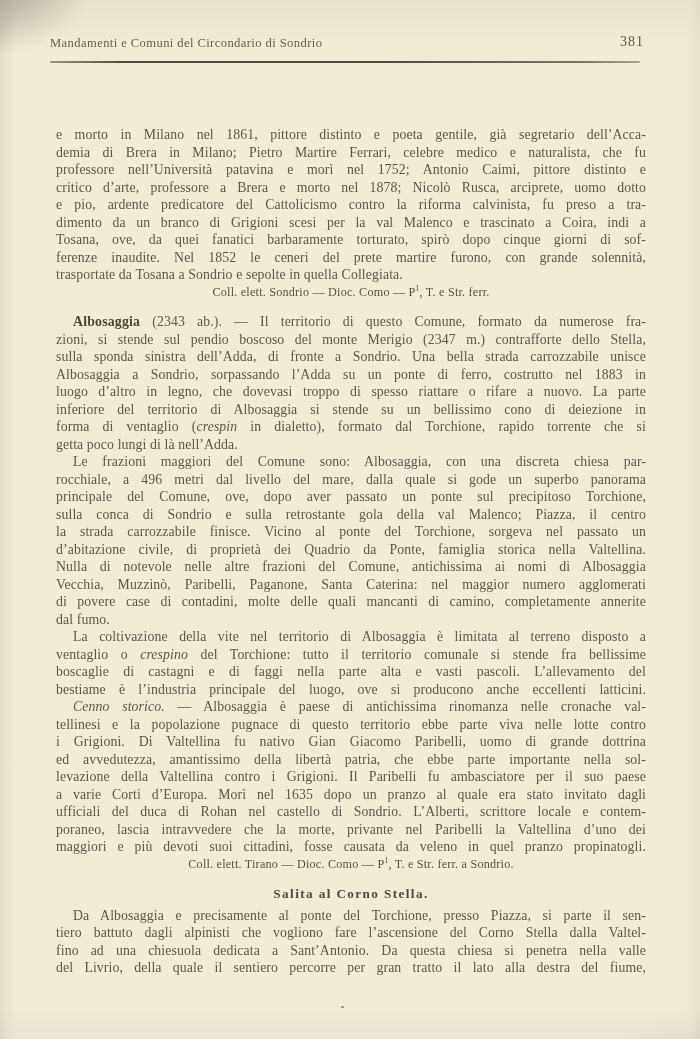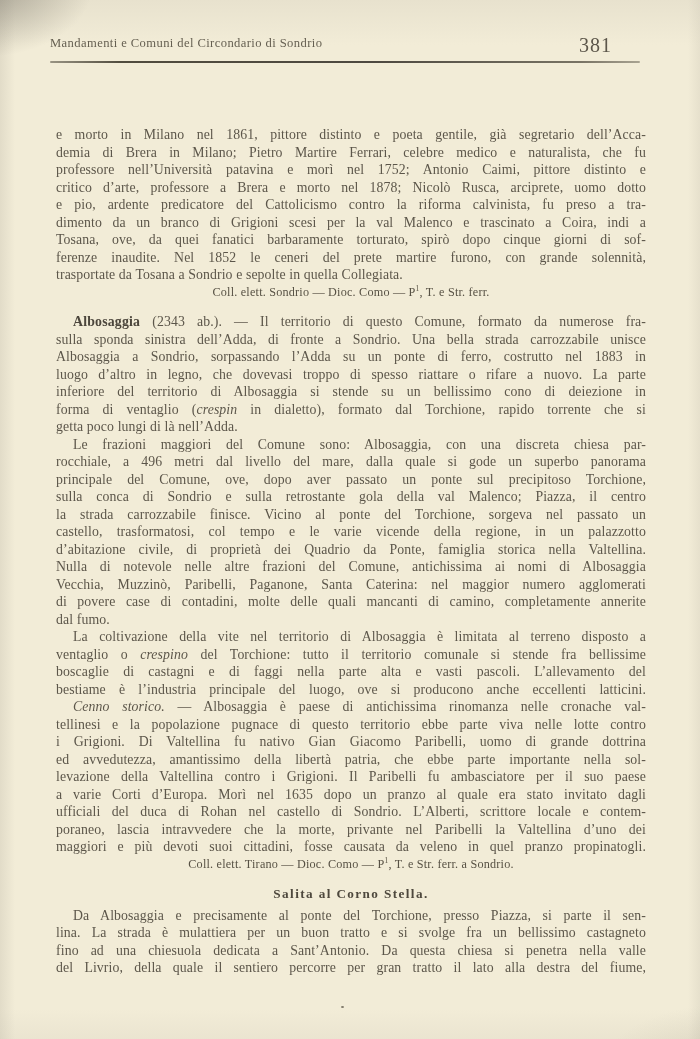--- a/index.html
+++ b/index.html
@@ -14,22 +14,22 @@
       linear-gradient(180deg, rgba(205,199,182,0.28), rgba(205,199,182,0) 45px),
       linear-gradient(90deg, rgba(188,182,166,0.30), rgba(188,182,166,0) 15px, rgba(188,182,166,0) 688px, rgba(188,182,166,0.22)),
       linear-gradient(0deg, rgba(205,199,182,0.20), rgba(205,199,182,0) 30px),
       #f2ecd7;
   }
   .running-head{
     position:absolute;top:36px;left:50px;width:590px;
     text-align:left;font-size:12.6px;letter-spacing:0.4px;color:#655f51;
   }
   .folio{
-    position:absolute;top:34px;right:88px;
-    font-size:20px;letter-spacing:1px;color:#5c564a;
+    position:absolute;top:34px;right:56px;
+    font-size:14px;letter-spacing:1px;color:#5c564a;
   }
   .head-rule{
     position:absolute;top:61px;left:50px;width:590px;height:1.6px;
     background:linear-gradient(90deg, rgba(80,75,62,0.55), #514c3e 12%, #4e4940 55%, rgba(80,75,62,0.75) 90%, rgba(80,75,62,0.45));
     border-radius:1px;
   }
   .text-column{
     position:absolute;top:86px;left:56px;width:590px;
     font-size:13.8px;line-height:17.5px;letter-spacing:0.1px;margin-top:40px;
   }
@@ -70,34 +70,34 @@
         <div class="line">critico d’arte, professore a Brera e morto nel 1878; Nicolò Rusca, arciprete, uomo dotto</div>
         <div class="line">e pio, ardente predicatore del Cattolicismo contro la riforma calvinista, fu preso a tra-</div>
         <div class="line">dimento da un branco di Grigioni scesi per la val Malenco e trascinato a Coira, indi a</div>
         <div class="line">Tosana, ove, da quei fanatici barbaramente torturato, spirò dopo cinque giorni di sof-</div>
         <div class="line">ferenze inaudite. Nel 1852 le ceneri del prete martire furono, con grande solennità,</div>
         <div class="line short">trasportate da Tosana a Sondrio e sepolte in quella Collegiata.</div>
       </div>
       <div class="note">Coll. elett. Sondrio — Dioc. Como — P<sup>1</sup>, T. e Str. ferr.</div>
       <div class="para indent">
         <div class="line"><strong>Albosaggia</strong> (2343 ab.). — Il territorio di questo Comune, formato da numerose fra-</div>
+        <div class="line">zioni, si stende sul pendio boscoso del monte Merigio (2347 m.) contrafforte dello Stella,</div>
         <div class="line">sulla sponda sinistra dell’Adda, di fronte a Sondrio. Una bella strada carrozzabile unisce</div>
         <div class="line">Albosaggia a Sondrio, sorpassando l’Adda su un ponte di ferro, costrutto nel 1883 in</div>
         <div class="line">luogo d’altro in legno, che dovevasi troppo di spesso riattare o rifare a nuovo. La parte</div>
         <div class="line">inferiore del territorio di Albosaggia si stende su un bellissimo cono di deiezione in</div>
         <div class="line">forma di ventaglio (<em>crespin</em> in dialetto), formato dal Torchione, rapido torrente che si</div>
         <div class="line short">getta poco lungi di là nell’Adda.</div>
       </div>
       <div class="para indent">
         <div class="line">Le frazioni maggiori del Comune sono: Albosaggia, con una discreta chiesa par-</div>
         <div class="line">rocchiale, a 496 metri dal livello del mare, dalla quale si gode un superbo panorama</div>
         <div class="line">principale del Comune, ove, dopo aver passato un ponte sul precipitoso Torchione,</div>
         <div class="line">sulla conca di Sondrio e sulla retrostante gola della val Malenco; Piazza, il centro</div>
         <div class="line">la strada carrozzabile finisce. Vicino al ponte del Torchione, sorgeva nel passato un</div>
-        <div class="line">castello, trasformatosi, col tempo e le varie vicende della regione, in un palazzotto</div>
         <div class="line">d’abitazione civile, di proprietà dei Quadrio da Ponte, famiglia storica nella Valtellina.</div>
         <div class="line">Nulla di notevole nelle altre frazioni del Comune, antichissima ai nomi di Albosaggia</div>
         <div class="line">Vecchia, Muzzinò, Paribelli, Paganone, Santa Caterina: nel maggior numero agglomerati</div>
         <div class="line">di povere case di contadini, molte delle quali mancanti di camino, completamente annerite</div>
         <div class="line short">dal fumo.</div>
       </div>
       <div class="para indent">
         <div class="line">La coltivazione della vite nel territorio di Albosaggia è limitata al terreno disposto a</div>
         <div class="line">ventaglio o <em>crespino</em> del Torchione: tutto il territorio comunale si stende fra bellissime</div>
         <div class="line">boscaglie di castagni e di faggi nella parte alta e vasti pascoli. L’allevamento del</div>
@@ -111,19 +111,19 @@
         <div class="line">levazione della Valtellina contro i Grigioni. Il Paribelli fu ambasciatore per il suo paese</div>
         <div class="line">a varie Corti d’Europa. Morì nel 1635 dopo un pranzo al quale era stato invitato dagli</div>
         <div class="line">ufficiali del duca di Rohan nel castello di Sondrio. L’Alberti, scrittore locale e contem-</div>
         <div class="line">poraneo, lascia intravvedere che la morte, privante nel Paribelli la Valtellina d’uno dei</div>
         <div class="line">maggiori e più devoti suoi cittadini, fosse causata da veleno in quel pranzo propinatogli.</div>
       </div>
       <div class="note">Coll. elett. Tirano — Dioc. Como — P<sup>1</sup>, T. e Str. ferr. a Sondrio.</div>
       <div class="heading">Salita al Corno Stella.</div>
       <div class="para indent">
         <div class="line">Da Albosaggia e precisamente al ponte del Torchione, presso Piazza, si parte il sen-</div>
-        <div class="line">lina. La strada è mulattiera per un buon tratto e si svolge fra un bellissimo castagneto</div>
+        <div class="line">tiero battuto dagli alpinisti che vogliono fare l’ascensione del Corno Stella dalla Valtel-</div>
         <div class="line">fino ad una chiesuola dedicata a Sant’Antonio. Da questa chiesa si penetra nella valle</div>
         <div class="line">del Livrio, della quale il sentiero percorre per gran tratto il lato alla destra del fiume,</div>
       </div>
     </div>
   <div class="speck"></div>
 </div>
 
 </body></html>

